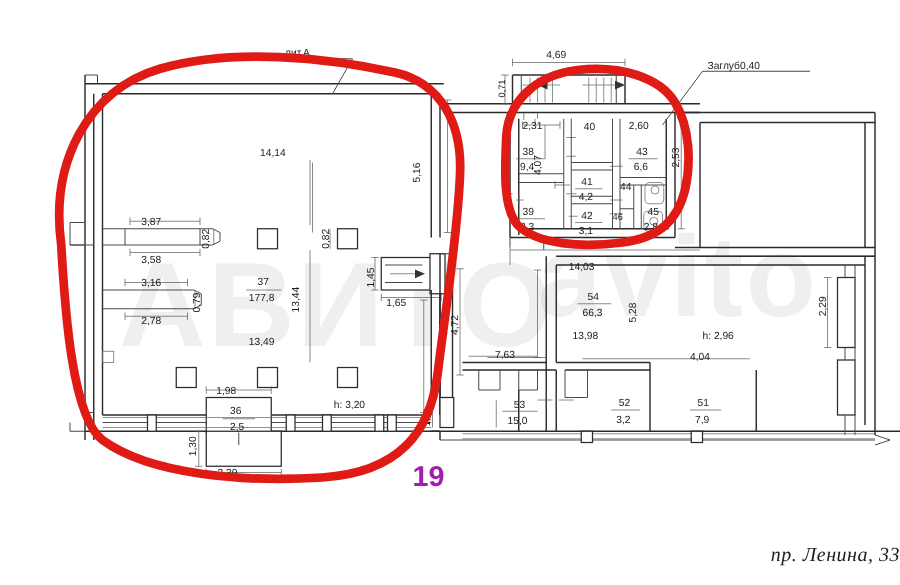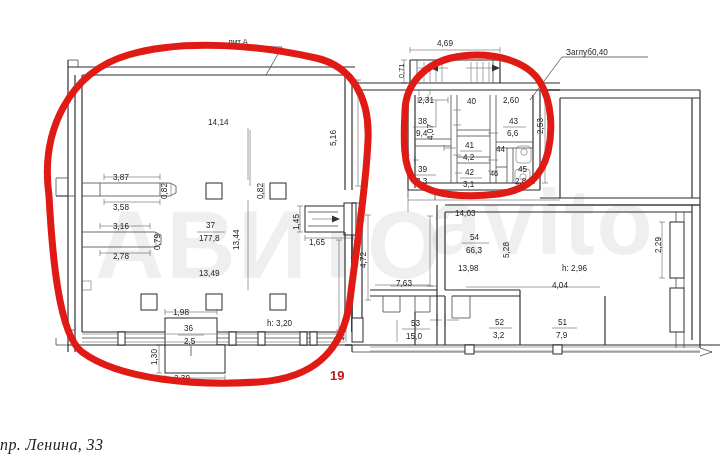--- a/index.html
+++ b/index.html
@@ -18,27 +18,27 @@
   .redmark{fill:none;stroke:#e01b16;stroke-width:7;stroke-linecap:round;stroke-linejoin:round;}
   .txt{font-family:"Liberation Sans","DejaVu Sans",sans-serif;fill:#1d1d1d;}
   .t7{font-size:7.4px;}
   .t8{font-size:8.2px;}
   .wm{position:absolute;pointer-events:none;}
   .wm-text{
     font-family:"Liberation Sans",sans-serif;font-weight:700;
     color:rgba(120,120,120,0.12);letter-spacing:2px;
   }
   #caption{
-    position:absolute;left:0;bottom:14px;width:720px;text-align:left;
+    position:absolute;left:0;bottom:14px;width:720px;text-align:right;
     font-family:"Liberation Serif","DejaVu Serif",serif;
     font-style:italic;font-size:16px;color:#1d1d1d;letter-spacing:0.4px;
   }
   #bignum{
     position:absolute;left:330px;top:368px;
-    font-family:"Liberation Sans",sans-serif;font-weight:700;font-size:13px;color:#b91c1c;
+    font-family:"Liberation Sans",sans-serif;font-weight:700;font-size:23px;color:#a21caf;
   }
 </style>
 </head>
 <body>
 
 <div id="stage">
 
   <div class="wm" style="left:0;top:0;width:720px;height:411px;">
     <div class="wm-text" style="position:absolute;left:95px;top:190px;font-size:96px;">АВИТО</div>
     <div class="wm-text" style="position:absolute;left:430px;top:170px;font-size:92px;">avito</div>

